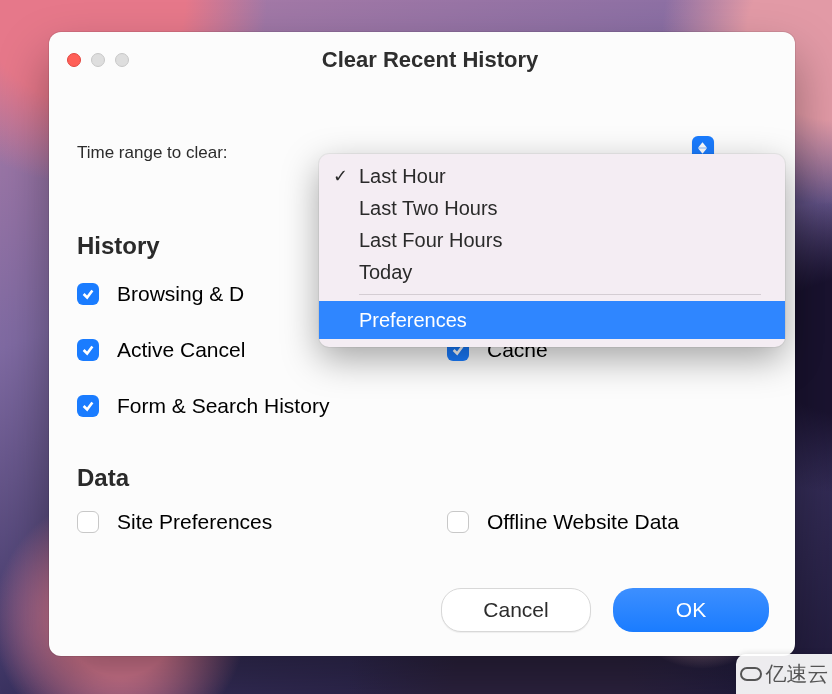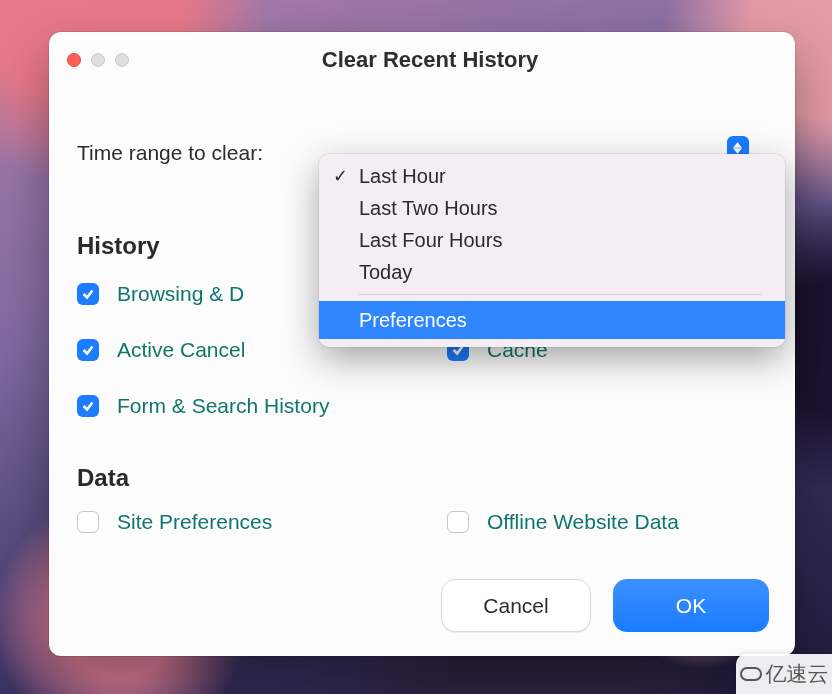--- a/index.html
+++ b/index.html
@@ -83,21 +83,21 @@
 
   .body {
     padding: 14px 28px 0 28px;
   }
 
   .row-range {
     display: flex;
     align-items: center;
     gap: 12px;
     margin-top: 36px;
-    font-size: 21px;
+    font-size: 17px;
     color: #2c2c2c;
   }
 
   .dropdown-visible {
     position: relative;
     width: 470px;
     height: 30px;
   }
   .chevrons {
     position: absolute;
@@ -123,21 +123,21 @@
     margin: 46px 0 14px 0;
   }
   h2.section.first { margin-top: 64px; }
 
   .checks {
     display: grid;
     grid-template-columns: 370px 1fr;
     row-gap: 32px;
     margin-top: 22px;
     font-size: 21px;
-    color: #0f766e;
+    color: #000000;
   }
   .check-item {
     display: flex;
     align-items: center;
     gap: 18px;
   }
   .cbox {
     width: 22px; height: 22px;
     border-radius: 6px;
     box-sizing: border-box;
@@ -190,22 +190,22 @@
 
   
   .footer {
     position: absolute;
     right: 26px;
     bottom: 24px;
     display: flex;
     gap: 22px;
   }
   .btn {
-    height: 53px;
-    border-radius: 14px;
+    height: 44px;
+    border-radius: 20px;
     font-size: 21px;
     display: flex;
     align-items: center;
     justify-content: center;
     box-sizing: border-box;
   }
   .btn-cancel {
     width: 150px;
     background: #fff;
     color: #2c2c2c;

